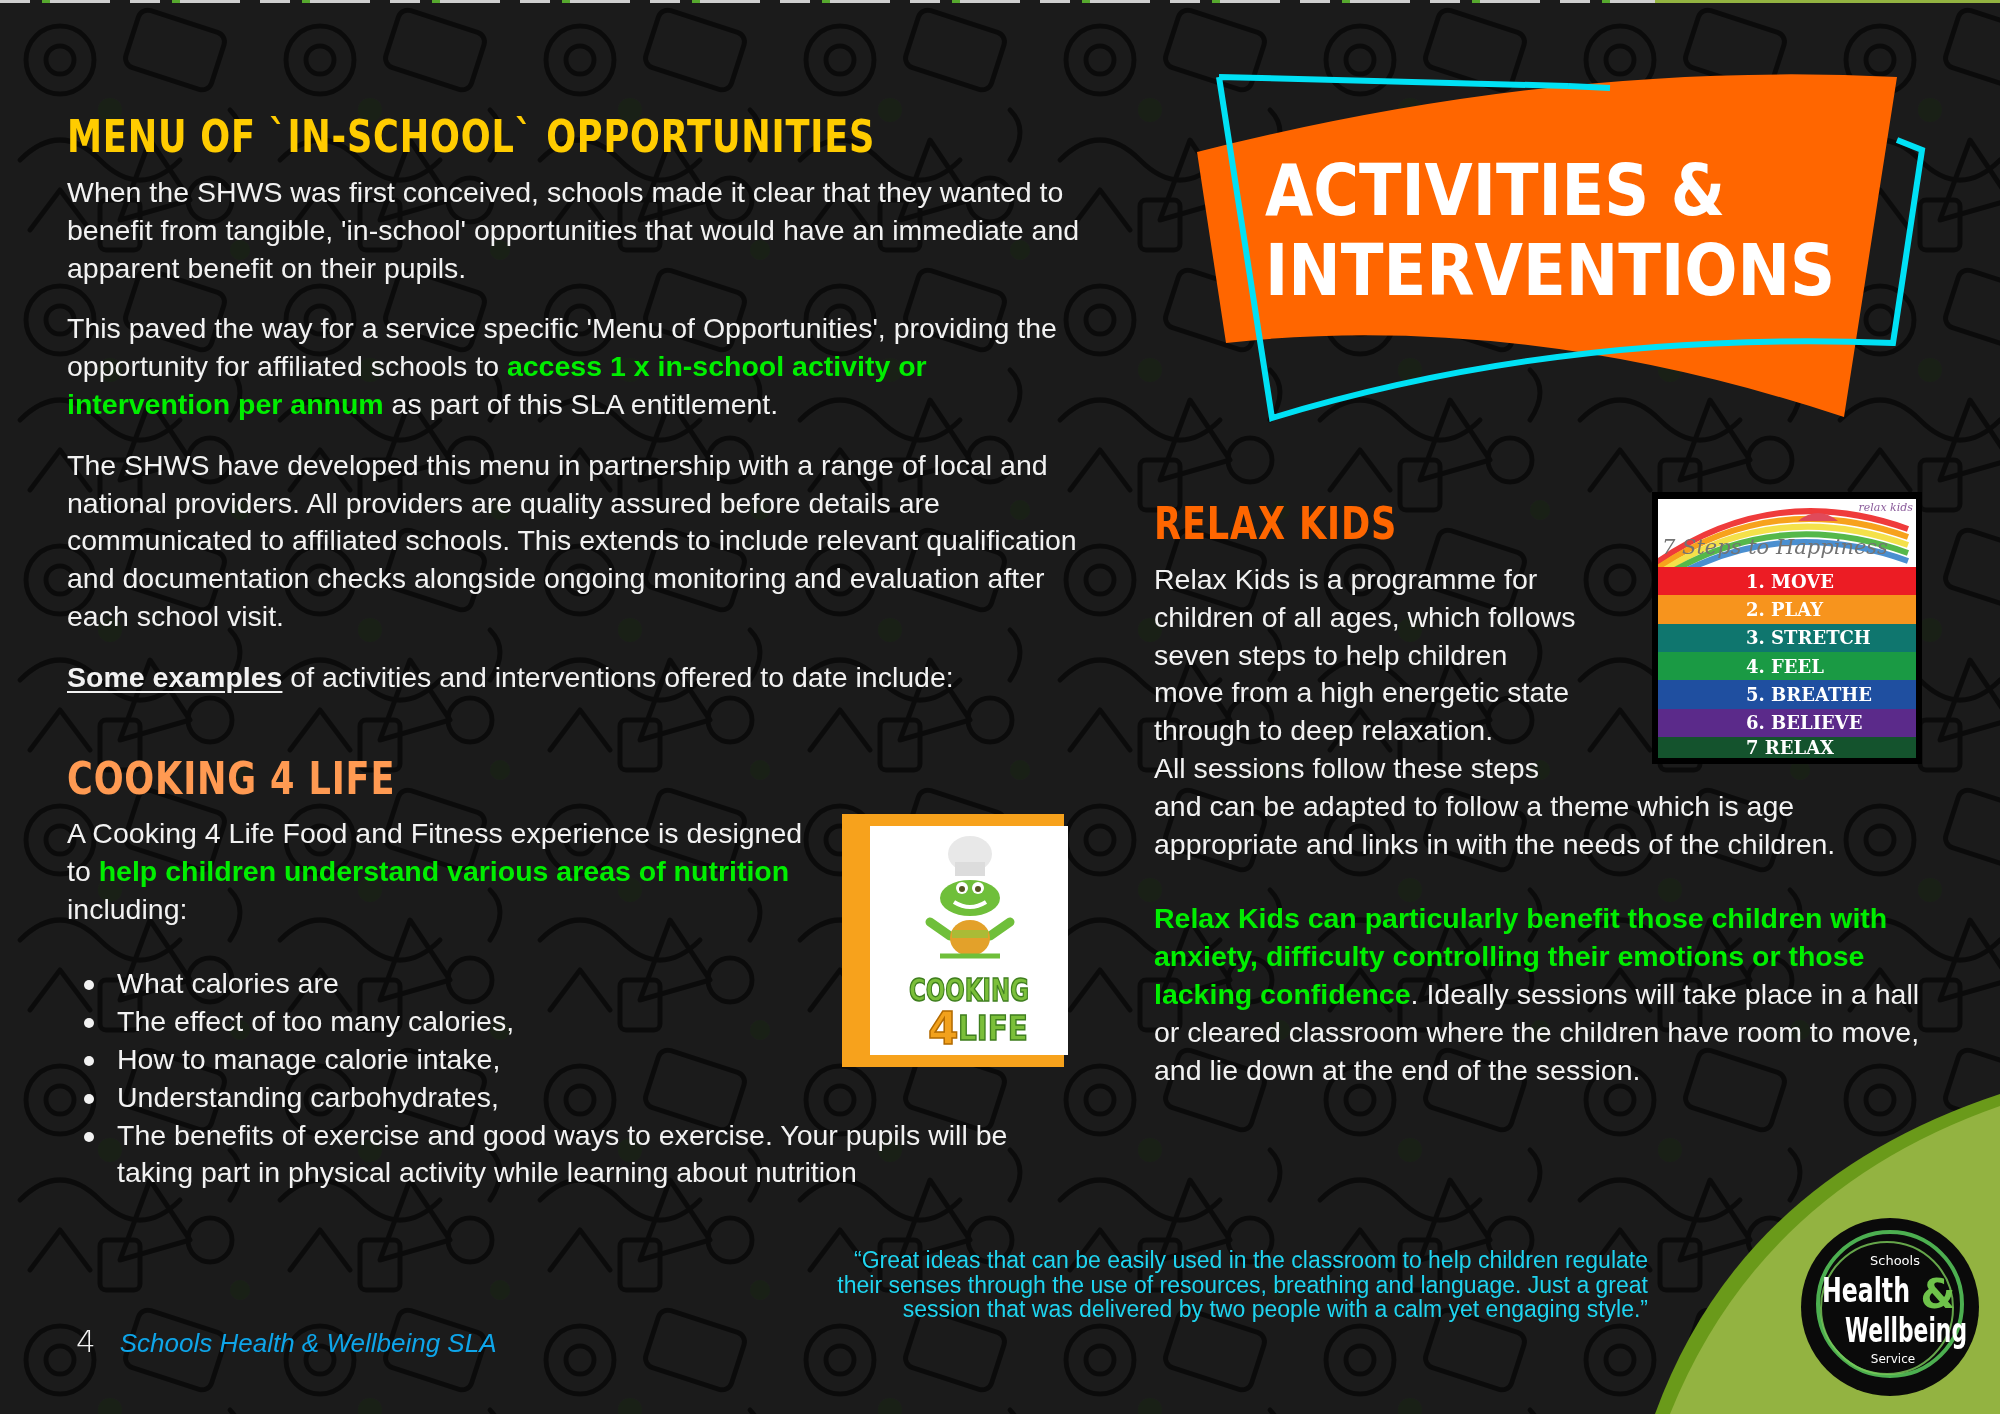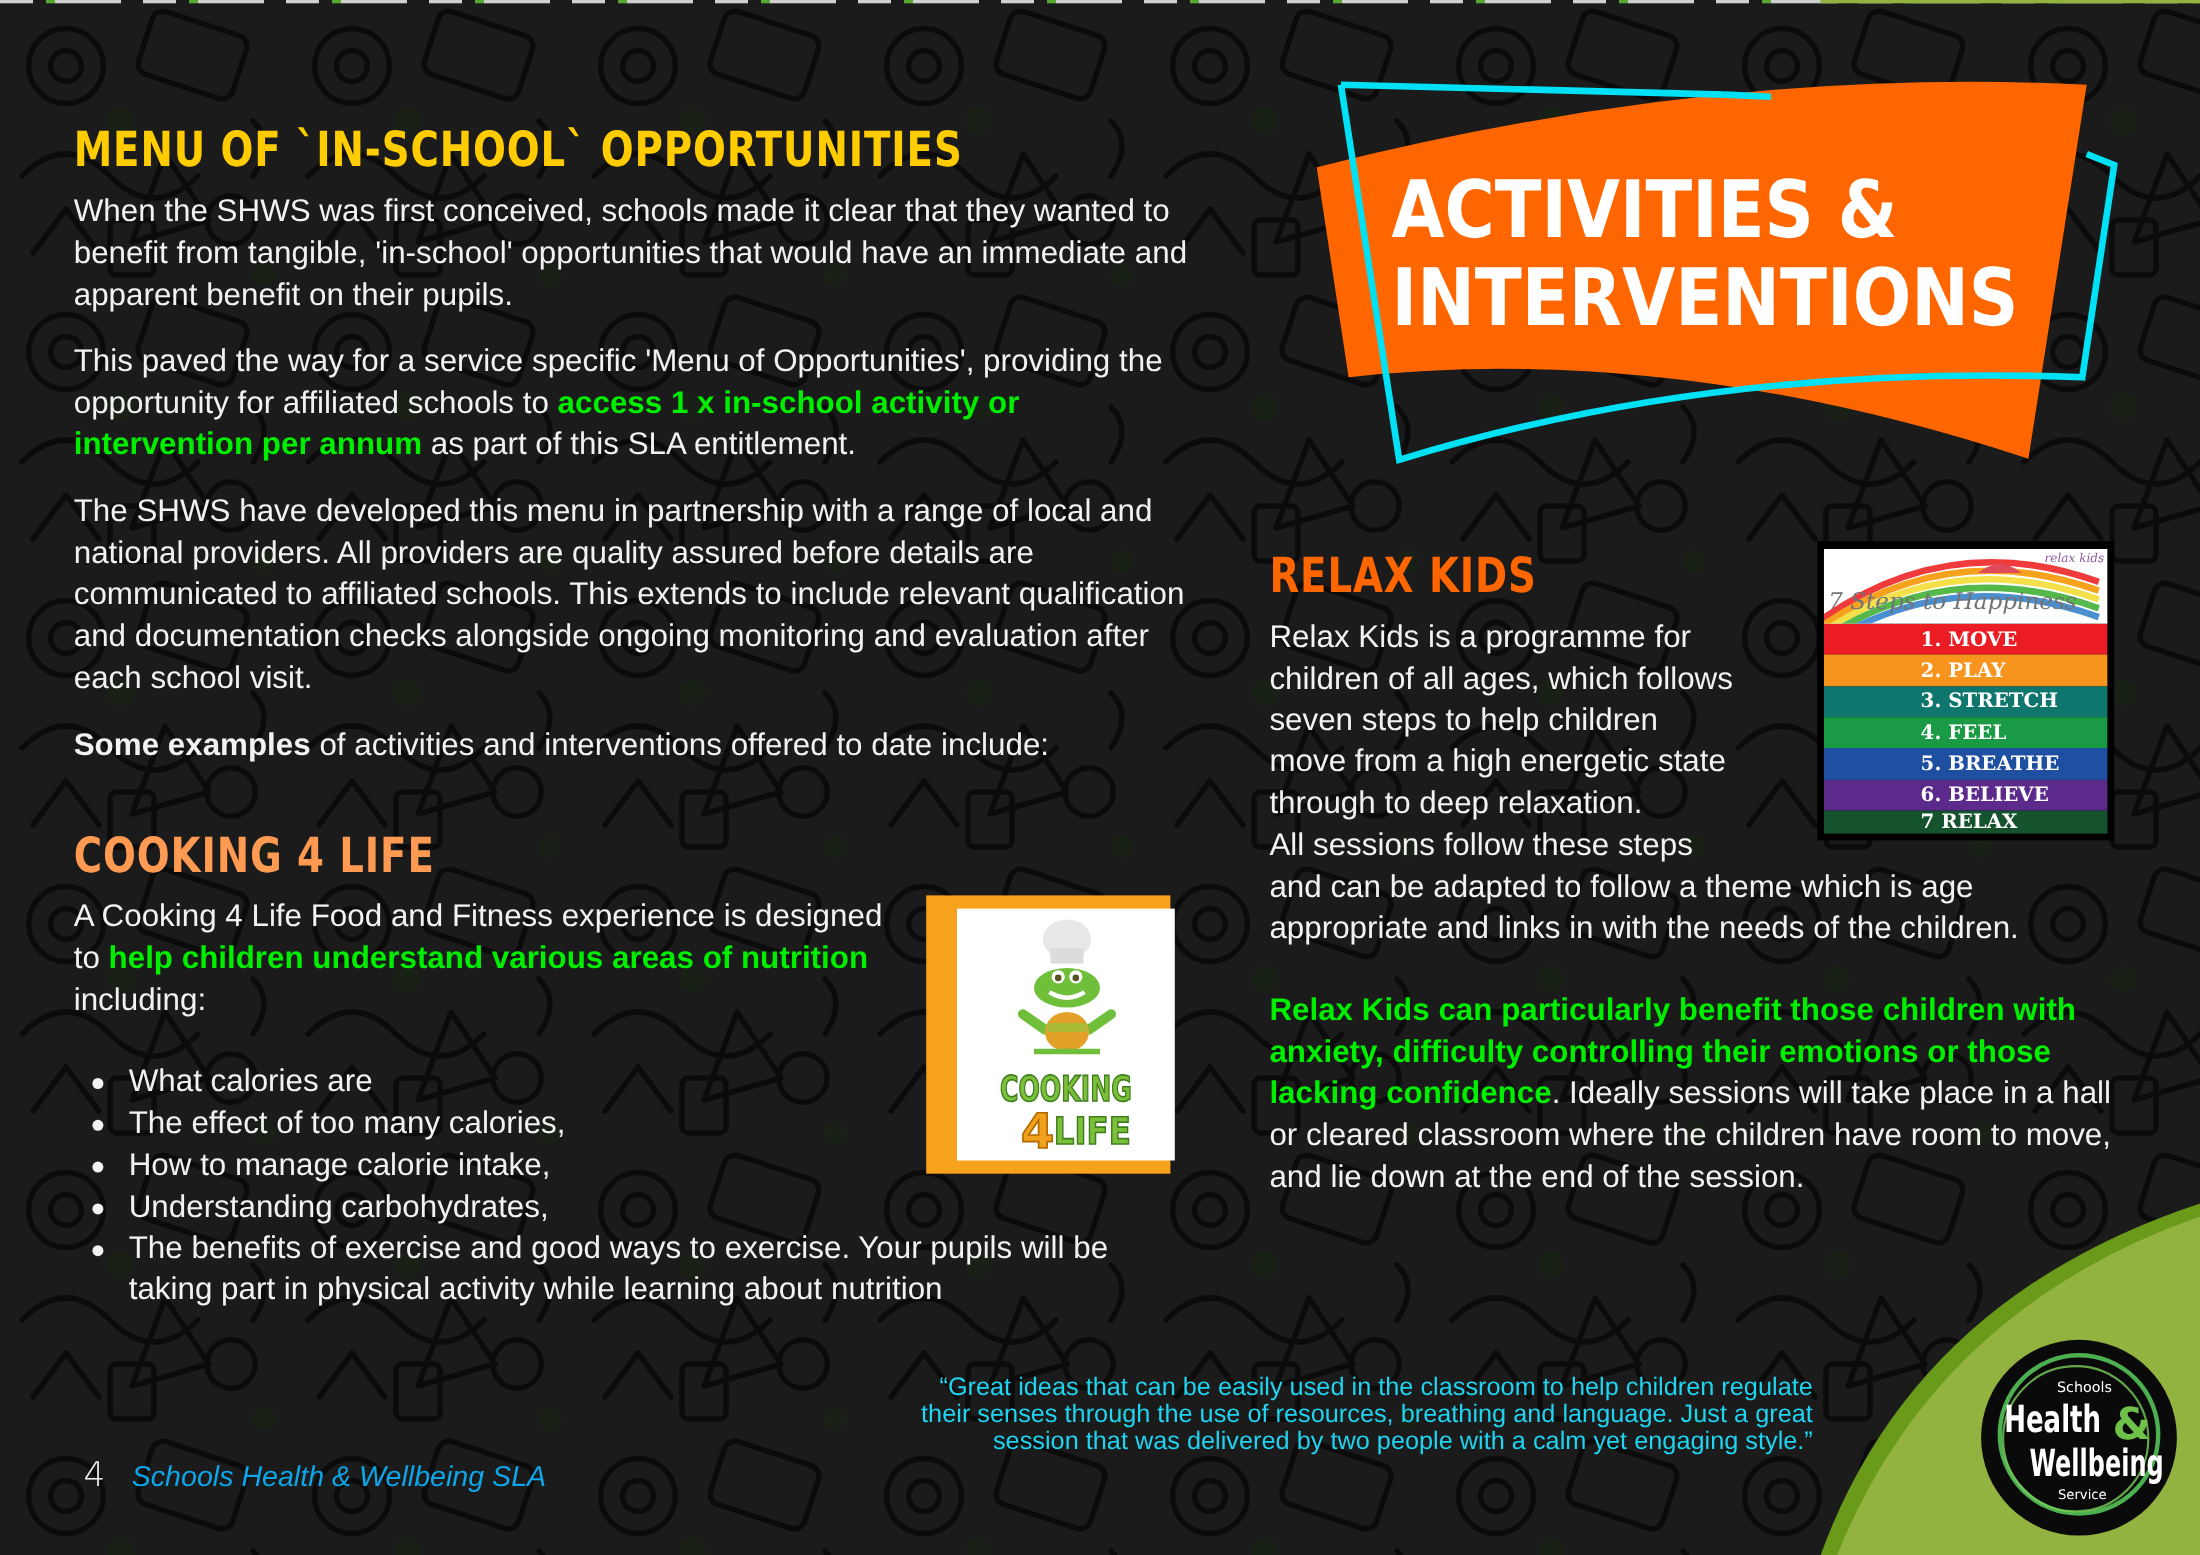--- a/index.html
+++ b/index.html
@@ -20,21 +20,21 @@
   }
   .h-yellow { color:#ffcc00; font-size:44px; }
   .h-peach { color:#ff9a52; font-size:44px; }
   .h-orange { color:#ff6600; font-size:44px; }
 
   .body-text {
     color:#f2f2f2; font-family:"Liberation Sans", sans-serif; font-size:28.5px;
     line-height:37.8px; margin:0; font-weight:normal;
   }
   .hl { color:#00ee00; font-weight:bold; }
-  .ul { font-weight:bold; text-underline-offset:4px; }
+  .ul { font-weight:bold; text-decoration:underline; text-underline-offset:4px; }
 
   .bullet-list { list-style:none; margin:0; padding:0; }
   .bullet-list li { position:relative; padding-left:50px; }
   .bullet-list li::before { content:""; position:absolute; left:17px; top:15px; width:10px; height:10px; border-radius:50%; background:#f2f2f2; }
 
   .quote {
     color:#1fd4f0; font-size:23px; line-height:24.5px; text-align:right;
     font-family:"Liberation Sans", sans-serif;
   }
   .footer-num { color:#f2f2f2; font-size:31px; font-family:"DejaVu Sans", sans-serif; font-weight:200; }

